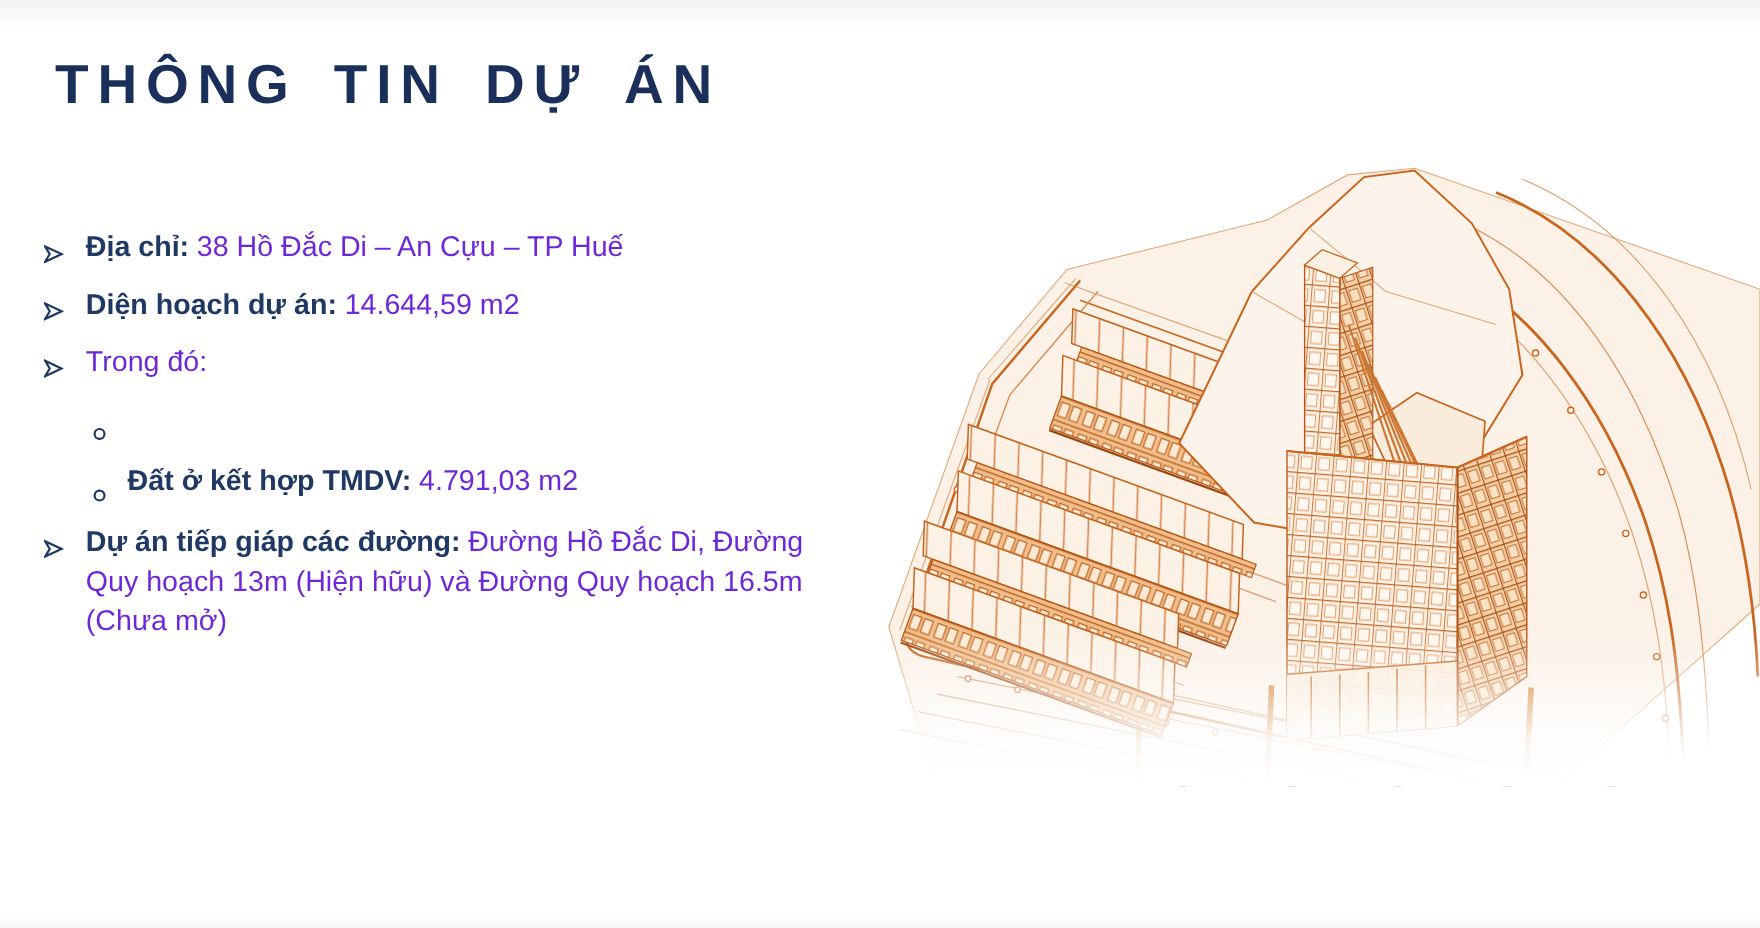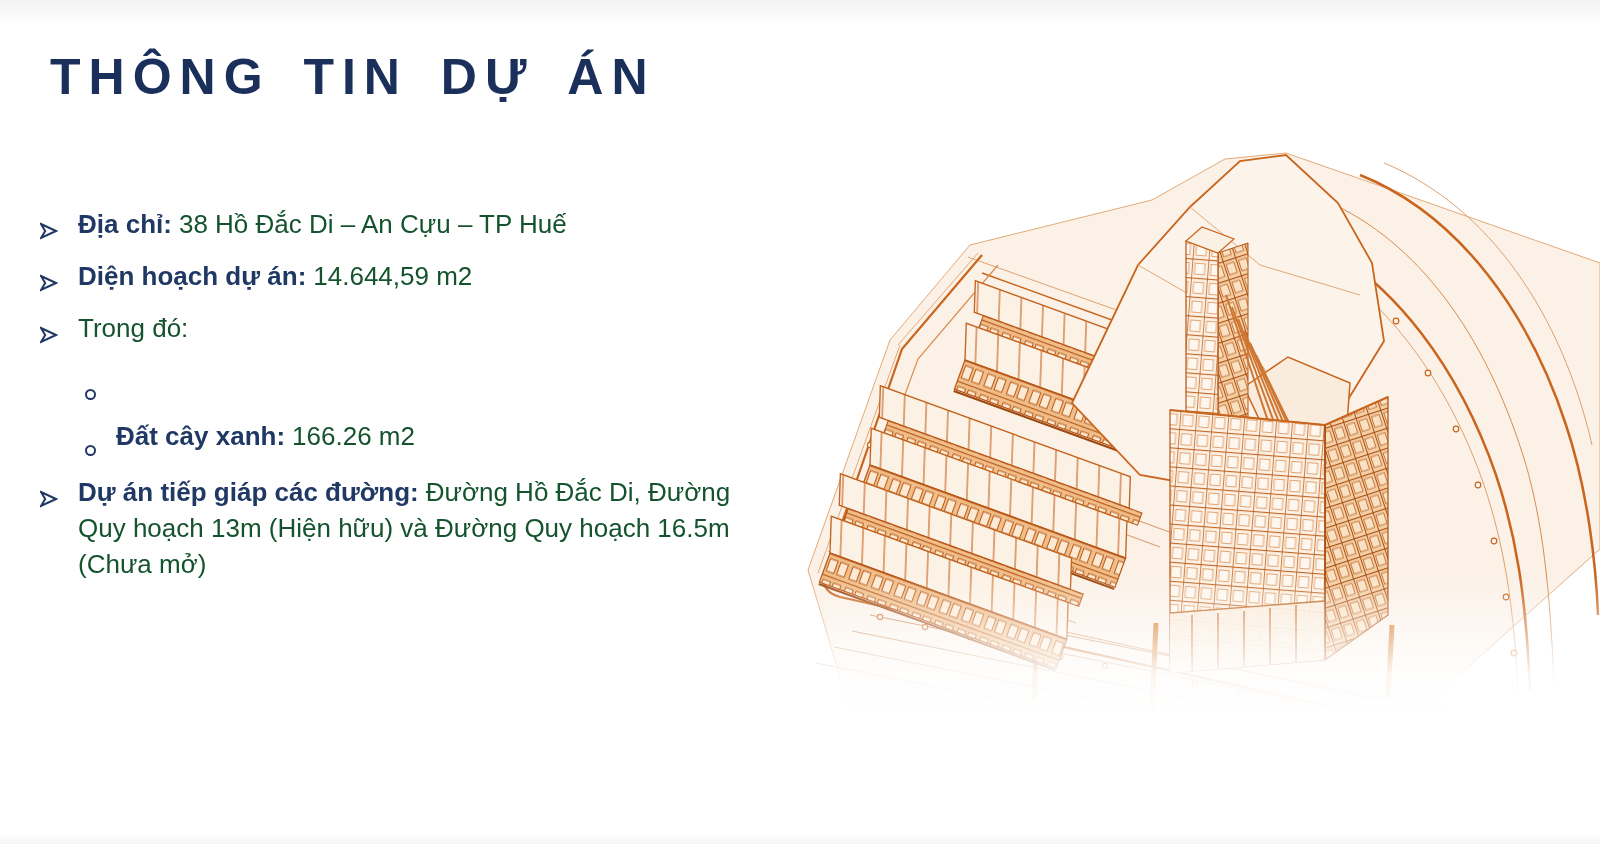--- a/index.html
+++ b/index.html
@@ -30,21 +30,21 @@
   .item{display:grid;grid-template-columns:38px 1fr;margin-bottom:9px;}
   .item.sub{padding-left:42px;grid-template-columns:34px 1fr;margin-bottom:9px;}
   .marker{padding-top:7px;}
   .item.sub .marker{padding-top:11px;padding-left:3px;}
   .circle{
     display:inline-block;width:11px;height:11px;border:2px solid #1f3864;
     border-radius:50%;box-sizing:border-box;
   }
   .lbl{font-weight:700;margin-right:7px;margin-top:28px;}
   .lbl:empty{margin-right:0;}
-  .val{font-weight:400;color:#14532d;}
+  .val{font-weight:400;color:#6d28d9;}
   .illustration{position:absolute;left:720px;top:145px;width:880px;height:570px;}
 </style>
 </head>
 <body>
 
 <div class="top-artifact"></div>
 <div class="bottom-artifact"></div>
 
 <div class="slide-title">THÔNG TIN DỰ ÁN</div>
 
@@ -74,25 +74,25 @@
           <polygon points="1,2 16,9 1,16 5.2,9" fill="none" stroke="#1f3864" stroke-width="2"></polygon>
         </svg>
     </span>
     <span><span class="lbl"></span><span class="val">Trong đó:</span></span>
   </div>
 
   <div class="item sub">
     <span class="marker"><i class="circle"></i></span>
   </div>
 
-
   <div class="item sub">
     <span class="marker"><i class="circle"></i></span>
-    <span><span class="lbl">Đất cây xanh:</span><span class="val">166.26 m2</span></span>
-  </div>
+    <span><span class="lbl">Đất ở kết hợp TMDV:</span><span class="val">4.791,03 m2</span></span>
+  </div>
+
 
 
   <div class="item">
     <span class="marker">
       <svg width="18" height="18" viewBox="0 0 18 18">
           <polygon points="1,2 16,9 1,16 5.2,9" fill="none" stroke="#1f3864" stroke-width="2"></polygon>
         </svg>
     </span>
     <span><span class="lbl">Dự án tiếp giáp các đường:</span><span class="val">Đường Hồ Đắc Di, Đường Quy hoạch 13m (Hiện hữu) và Đường Quy hoạch 16.5m (Chưa mở)</span></span>
   </div>

